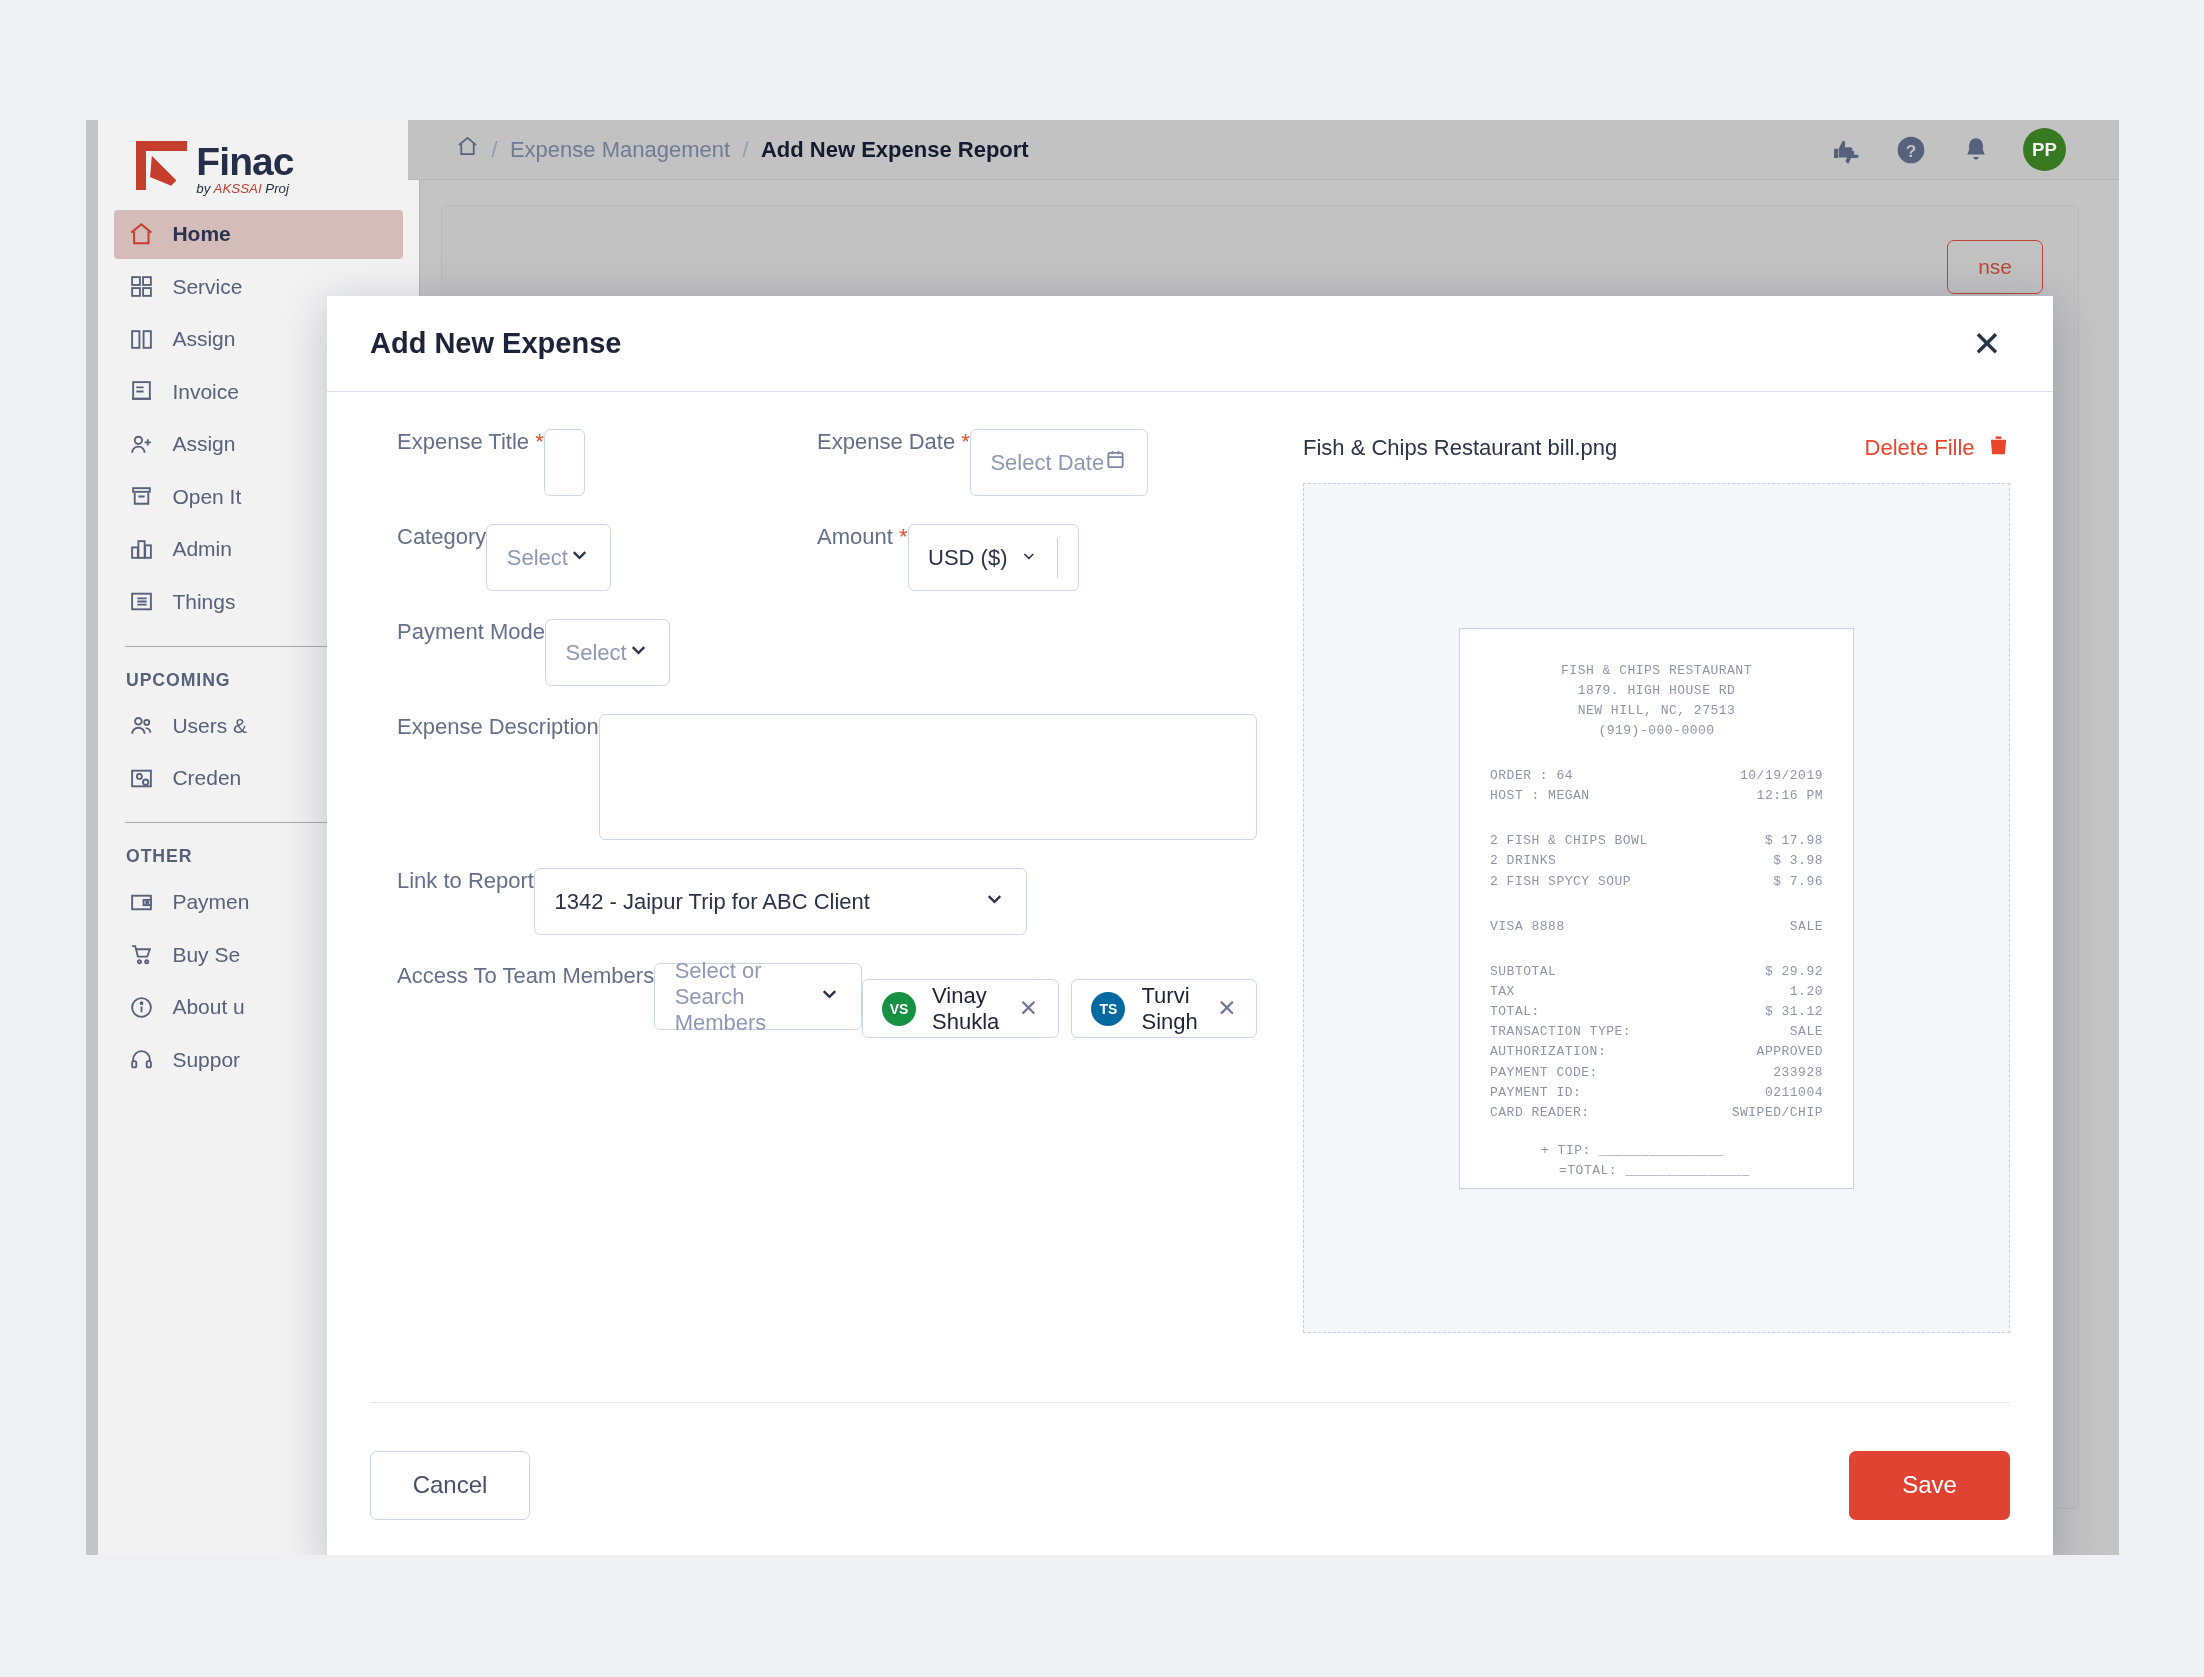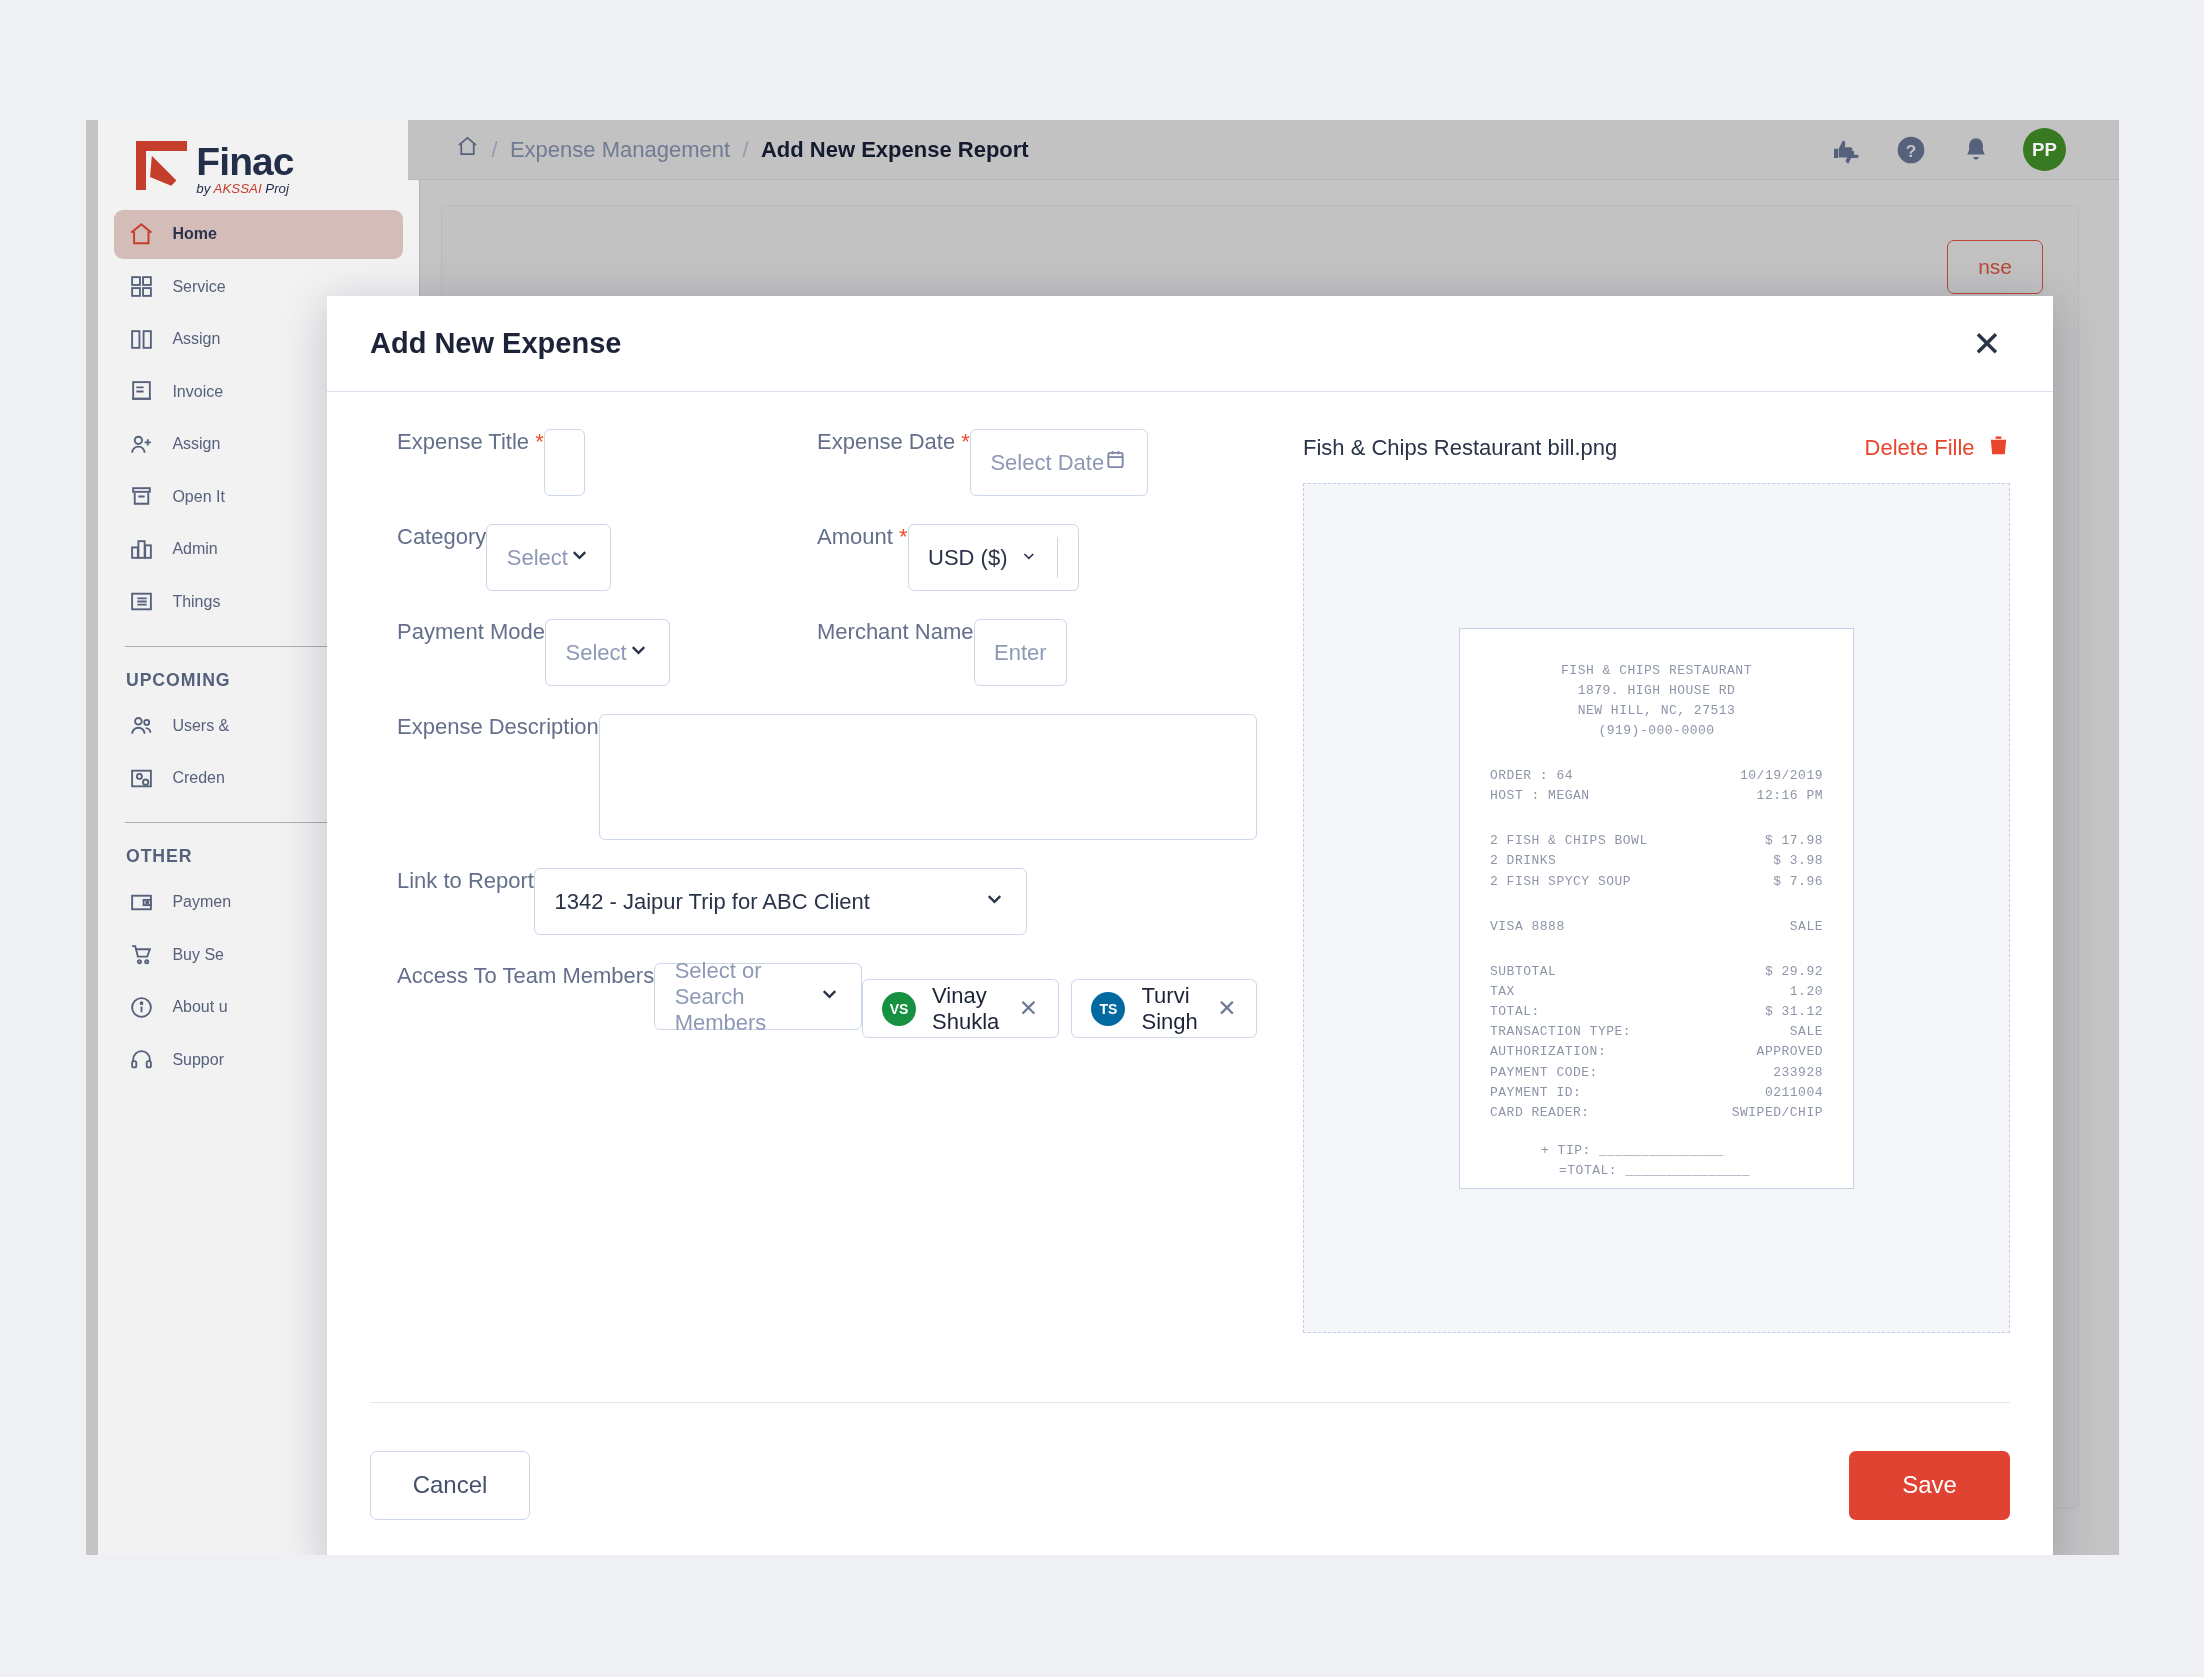--- a/index.html
+++ b/index.html
@@ -47,22 +47,22 @@
   .logo-sub {
     font-size: 13.3px; font-weight: normal; font-style: italic;
     color: #1e2a44; margin-top: 0.9px; white-space: nowrap;
   }
   .logo-sub .ak { color: #d0402c; }
 
   .nav-list { margin-top: 14px; }
   .nav-item {
     display: flex; align-items: center;
     height: 49px; margin: 3.5px 16px;
-    padding: 0 12.4px; border-radius: 9px;
-    color: #5a6580; font-size: 16px;
+    padding: 0 12.4px; border-radius: 4px;
+    color: #5a6580; font-size: 21px;
     white-space: nowrap; overflow: hidden;
     cursor: pointer;
   }
   .nav-item.active { background: #e0c6c2; color: #2c3550; font-weight: bold; }
   .nav-item.active .nav-ico svg { stroke: #d0402c; }
   .nav-ico {
     width: 30px; height: 30px; flex: none;
     display: flex; align-items: center; justify-content: center;
     margin-right: 16px;
   }
@@ -566,24 +566,20 @@
             <div class="flabel">Payment Mode</div>
             <div class="fctl ph">
               <span>Select</span>
               <span class="chev">
                 <svg width="23" height="23" viewBox="0 0 24 24">
                     <polyline points="6,9.5 12,15.5 18,9.5"></polyline>
                   </svg>
               </span>
             </div>
           </div>
-          <div class="field half">
-            <div class="flabel">Merchant Name</div>
-            <div class="fctl ph">Enter</div>
-          </div>
         </div>
 
         <div class="field" style="margin-bottom:28px;">
           <div class="flabel">Expense Description</div>
           <div id="desc-box"></div>
         </div>
 
         <div class="field" style="margin-bottom:28px;">
           <div class="flabel">Link to Report</div>
           <div class="fctl" id="link-report-ctl">

